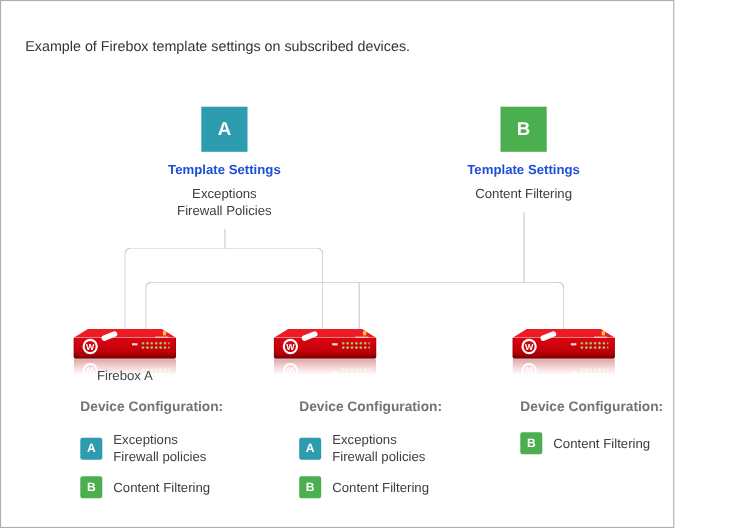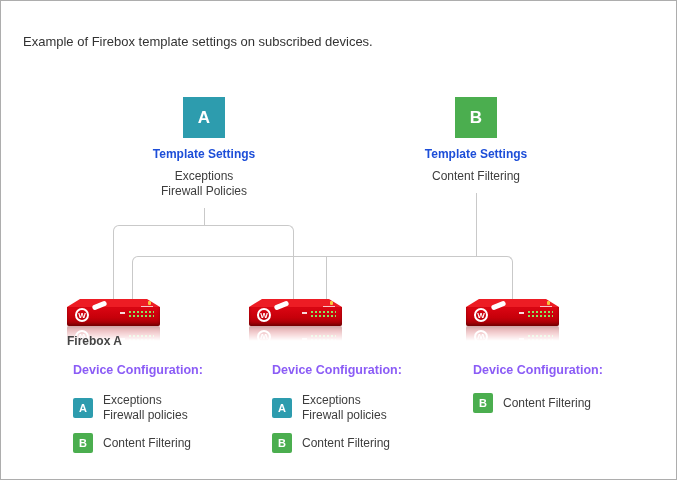--- a/index.html
+++ b/index.html
@@ -1,18 +1,18 @@
 <!DOCTYPE html>
 <html><head>
 <meta charset="utf-8">
 <style>
   * { margin:0; padding:0; box-sizing:border-box; }
   html,body { background:#fff; }
   body { font-family:"Liberation Sans", sans-serif; }
-  .canvas { position:relative; width:677px; height:480px; background:#fff;
+  .canvas { position:relative; width:613px; height:480px; background:#fff;
             border:1px solid #adadad; overflow:hidden; }
 
   .title { position:absolute; left:22px; top:33px; font-size:13px; color:#333; }
 
   
   .tpl { position:absolute; top:96px; width:160px; text-align:center; }
   #tpl-a { left:123px; }
   #tpl-b { left:395px; }
   .tpl-box { width:42px; height:41px; margin:0 auto; display:flex; align-items:center;
              justify-content:center; color:#fff; font-size:17px; font-weight:bold; }
@@ -49,28 +49,28 @@
   .fb-dash { position:absolute; left:53px; top:5px; width:5px; height:2px;
              background:rgba(255,255,255,.85); }
   .fb-leds { position:absolute; left:61px; top:3px; width:26px; height:8px;
              background-image: radial-gradient(circle, #8BE45F 0.9px, rgba(255,255,255,.25) 1.1px, transparent 1.4px);
              background-size:4px 4px; }
   .fb-brand { position:absolute; right:7px; top:-6px; width:12px; height:6px; }
   .fb-brand .flame { position:absolute; right:2px; top:0; width:3px; height:4px;
                      background:#F5C63C; border-radius:1px; }
   .fb-brand .txt { position:absolute; right:0; top:5px; width:12px; height:1px;
                    background:rgba(255,255,255,.75); }
-  .fb-label { position:absolute; top:35px; left:0; width:93px; text-align:left;
-              font-size:12px; color:#444;font-weight:bold; }
+  .fb-label { position:absolute; top:35px; left:0; width:93px; text-align:center;
+              font-size:12px; color:#444; }
   #firebox-a { left:66px; }  #firebox-b { left:248px; }  #firebox-c { left:465px; }
 
   
   .cfg { position:absolute; top:362px; width:190px; }
   #cfg-a { left:72px; } #cfg-b { left:271px; } #cfg-c { left:472px; }
-  .cfg-heading { font-size:12.5px; font-weight:bold; color:#8b5cf6; }
+  .cfg-heading { font-size:12.5px; font-weight:bold; color:#737373; }
   .cfg-row { display:flex; align-items:center; margin-top:10px; }
   .cfg-row.first { margin-top:16px; }
   .badge { flex:0 0 auto; width:20px; height:20px; border-radius:2px; display:flex;
            align-items:center; justify-content:center; color:#fff; font-size:11px;
            font-weight:bold; margin-right:10px; }
   .cfg-lines { font-size:12px; line-height:15px; color:#3d3d3d; }
   .cfg-line { display:block; }
 </style>
 </head>
 <body>

